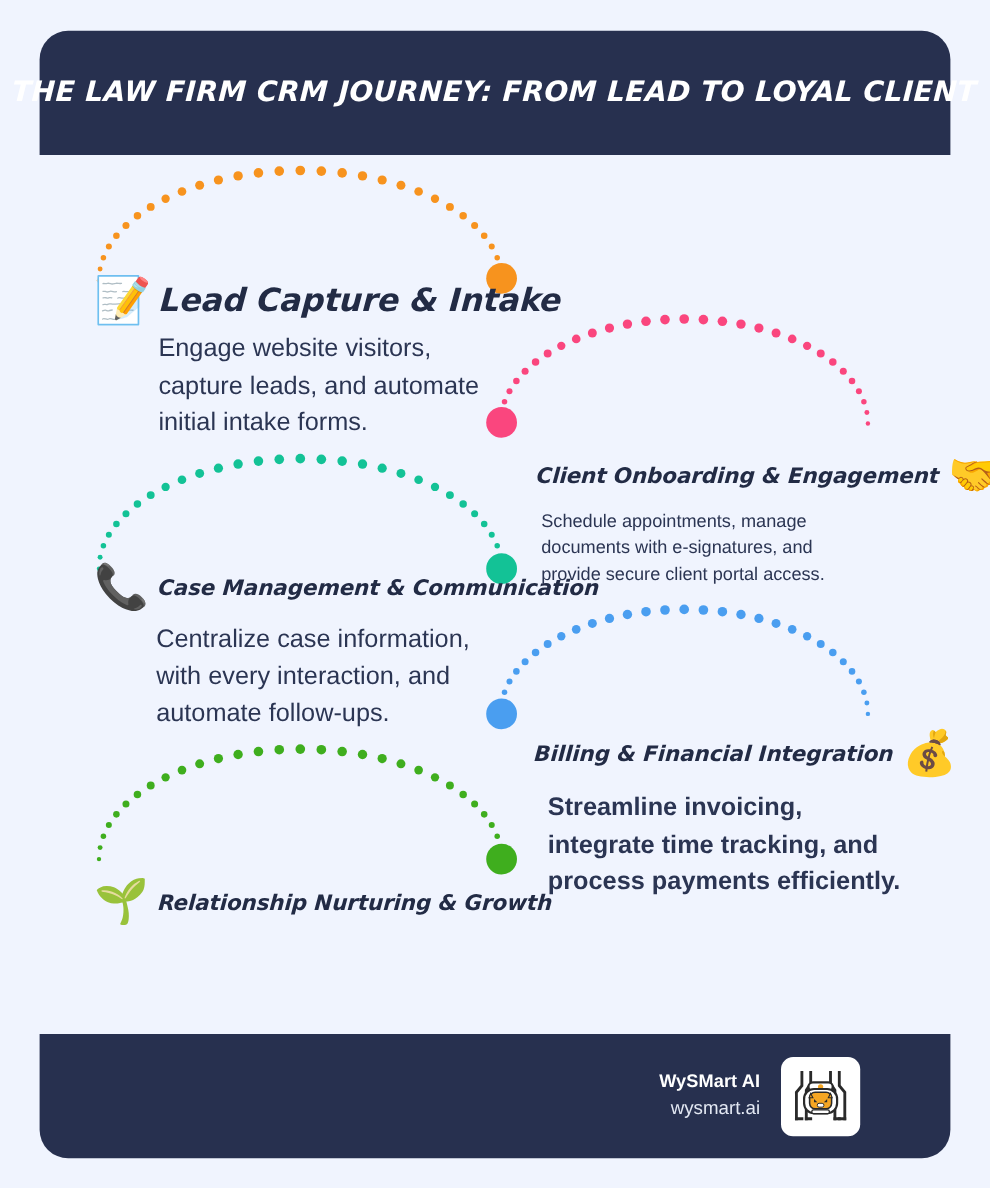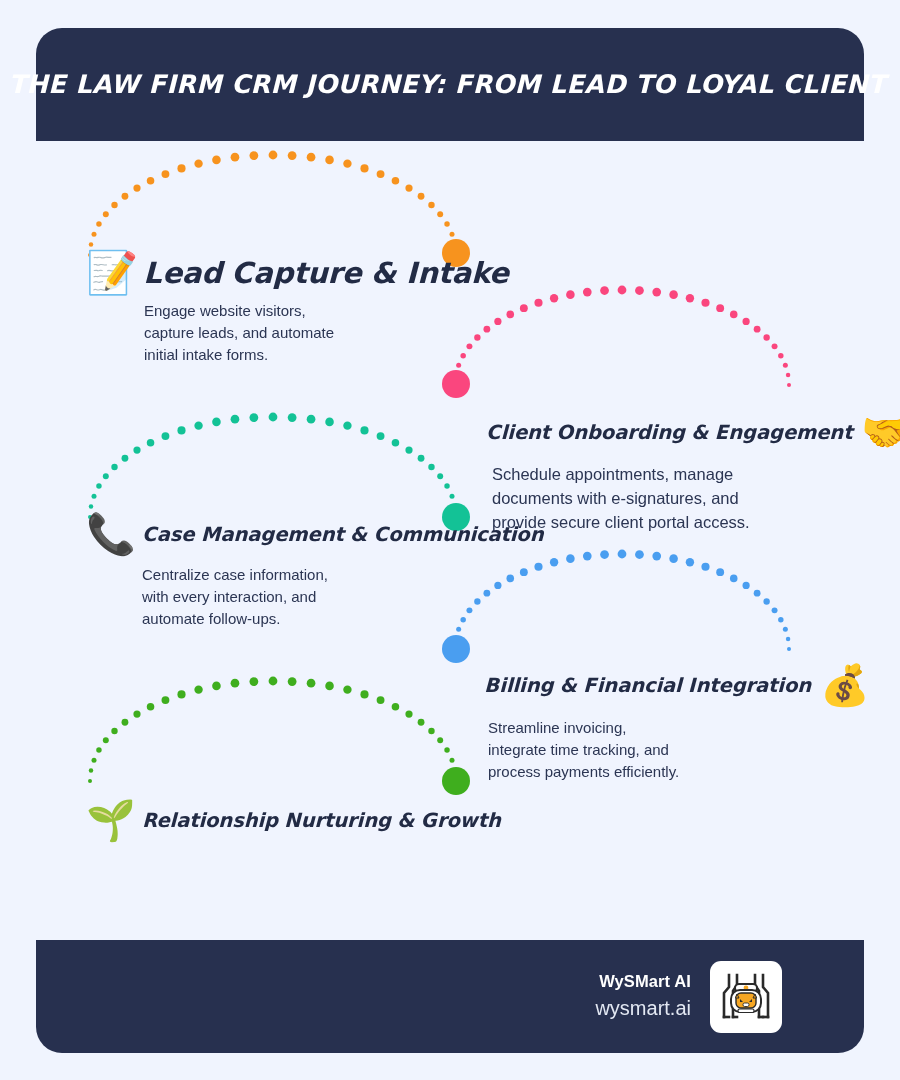--- a/index.html
+++ b/index.html
@@ -73,21 +73,21 @@
   }
   .brand-name {
     color: #ffffff;
     font-size: 16.5px;
     font-weight: bold;
     letter-spacing: 0.1px;
     line-height: 1.45;
   }
   .brand-url {
     color: #e3e8f3;
-    font-size: 20px;
+    font-size: 17px;
     font-weight: normal;
     line-height: 1.45;
   }
   .brand-logo {
     width: 72px;
     height: 72px;
     background: #ffffff;
     border-radius: 11px;
     display: flex;
     align-items: center;
@@ -123,21 +123,21 @@
     color: #222b45;
     font-family: "DejaVu Sans", sans-serif;
     font-style: italic;
     font-weight: bold;
     font-size: 19.5px;
     letter-spacing: -0.1px;
     transform: skewX(-4deg);
   }
   .step-desc {
     color: #2b3553;
-    font-size: 15px;
+    font-size: 23px;
     line-height: 1.46;
     white-space: pre-line;
   }
 
   
   .step.hero .step-title { font-size: 29px; }
   .step.hero .step-emoji { font-size: 42px; }
 
   
   .step.left  { text-align: left; }
@@ -358,21 +358,21 @@
     <div class="step-desc desc-indent-sm">Centralize case information,
 with every interaction, and
 automate follow-ups.</div>
   </div>
 
   <div class="step right" style="left:486px; top:665px;">
     <div class="step-head">
       <span class="step-title">Billing &amp; Financial Integration</span>
       <span class="step-emoji">💰</span>
     </div>
-    <div class="step-desc" style="margin-left:2px;margin-top:12px;">Streamline invoicing,
+    <div class="step-desc" style="margin-left:12px;margin-top:12px;font-weight:bold;">Streamline invoicing,
 integrate time tracking, and
 process payments efficiently.</div>
   </div>
 
   <div class="step left" style="left:86px; top:800px;">
     <div class="step-head">
       <span class="step-emoji">🌱</span>
       <span class="step-title">Relationship Nurturing &amp; Growth</span>
     </div>
   </div>

